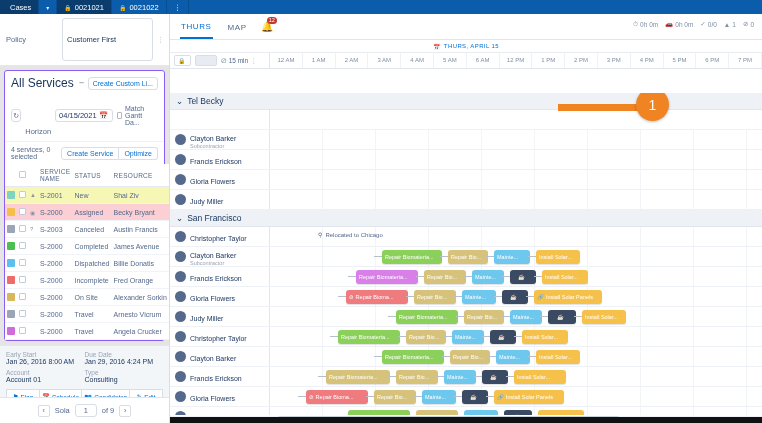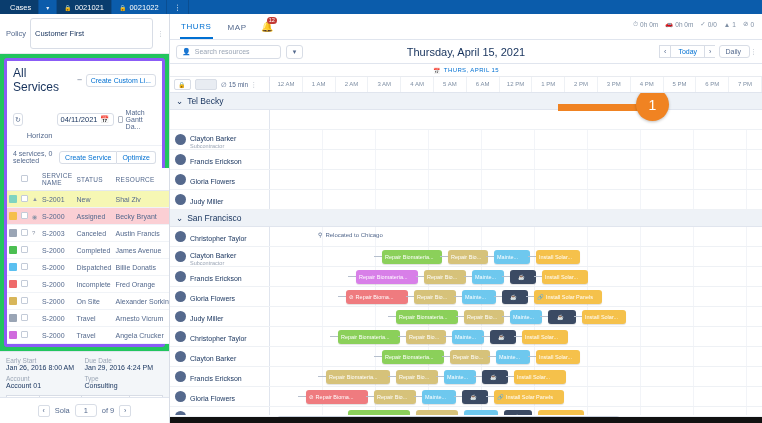--- a/index.html
+++ b/index.html
@@ -12,29 +12,29 @@
   .tabbar { height:14px; background:#0b5cab; display:flex; align-items:stretch; }
   .tabbar .tab { display:flex; align-items:center; gap:3px; padding:0 7px;
     font-size:7.5px; color:#fff; border-right:1px solid #0a4e92; white-space:nowrap; }
   .tabbar .tab.active { background:#0a3d6e; }
   .tabbar .caret { font-size:6px; opacity:.9; }
   .tabbar .lock { font-size:6px; }
   .tabbar .spacer { flex:1; background:#0b5cab; }
 
   
   .left { position:absolute; left:0; top:14px; width:170px; bottom:0;
-    background:#22c55e; border-right:1px solid #d8dde6; overflow:hidden; }
+    background:#e5e5e5; border-right:1px solid #d8dde6; overflow:hidden; }
   .policy-row { display:flex; align-items:center; gap:4px; padding:4px 6px;
     background:#fff; border-bottom:1px solid #e5e9ef; }
   .policy-row .lbl { font-size:7.5px; color:#54698d; }
   .policy-row .val { flex:1; border:1px solid #d8dde6; border-radius:3px;
-    background:#fff; font-size:7.5px; padding:10px 4px; color:#16325c; }
+    background:#fff; font-size:7.5px; padding:16px 4px; color:#16325c;margin-left:32px; }
   .drag { color:#b0b7c3; font-size:7px; letter-spacing:-1px; }
 
-  .card { margin:4px; background:#fff; border:3px solid #8b5cf6; border-radius:3px; }
+  .card { margin:4px; background:#fff; border:1px solid #8b5cf6; border-radius:3px; }
   .card-hd { display:flex; align-items:center; gap:5px; padding:5px 6px; }
   .card-hd h1 { font-size:12px; font-weight:400; color:#16325c; flex:1; }
   .mini-btn { border:1px solid #d8dde6; border-radius:3px; background:#fff;
     font-size:7px; color:#0070d2; padding:2px 4px; white-space:nowrap; }
   .horizon { display:flex; align-items:center; gap:4px; padding:0 6px 5px; }
   .icon-sq { width:15px; height:13px; border:1px solid #d8dde6; border-radius:3px;
     display:flex; align-items:center; justify-content:center; font-size:7px; color:#54698d; background:#fff;}
   .horizon .t { font-size:7.5px; color:#54698d;margin-top:32px; }
   .dateinp { border:1px solid #d8dde6; border-radius:3px; padding:1px 3px; font-size:7.5px;
     display:flex; align-items:center; gap:3px; background:#fff; }
@@ -198,21 +198,21 @@
     <div class="card">
       <div class="card-hd">
         <h1>All Services</h1>
         <span class="drag">━</span>
         <span class="mini-btn">Create Custom Li...</span>
       </div>
       <div class="horizon">
         <span class="icon-sq">↻</span>
         <span class="t">Horizon</span>
         <span class="dateinp">
-          <span>04/11/2021</span>
+          <span>04/15/2021</span>
           <span>📅</span>
         </span>
         <span class="chkline">
           <span class="chk"></span>
           <span>Match Gantt Da...</span>
         </span>
       </div>
       <div class="countrow">
         <span class="cnt">4 services, 0 selected</span>
         <span class="btn-grp">
@@ -397,35 +397,20 @@
             <span>▲</span>
             <span>1</span>
           </span>
         <span class="s">
             <span>⊘</span>
             <span>0</span>
           </span>
       </span>
     </div>
 
-    <div class="srchrow">
-      <span class="resinp">
-        <span style="font-size:7px;color:#7f93b5;">👤</span>
-        <span class="ph">Search resources</span>
-      </span>
-      <span class="fbtn">▾</span>
-      <span class="datetitle">Thursday, April 15, 2021</span>
-      <span class="navgrp">
-        <span class="nb">‹</span>
-        <span class="nb today">Today</span>
-        <span class="nb">›</span>
-        <span class="daily">Daily</span>
-        <span class="drag">⋮</span>
-      </span>
-    </div>
 
     <div class="dayrow">
       <span>📅</span>
       <span>THURS, APRIL 15</span>
     </div>
 
     <div class="tlhead">
       <div class="lockcell">
         <span class="lockbox">🔒</span>
         <span class="lockbar"></span>

